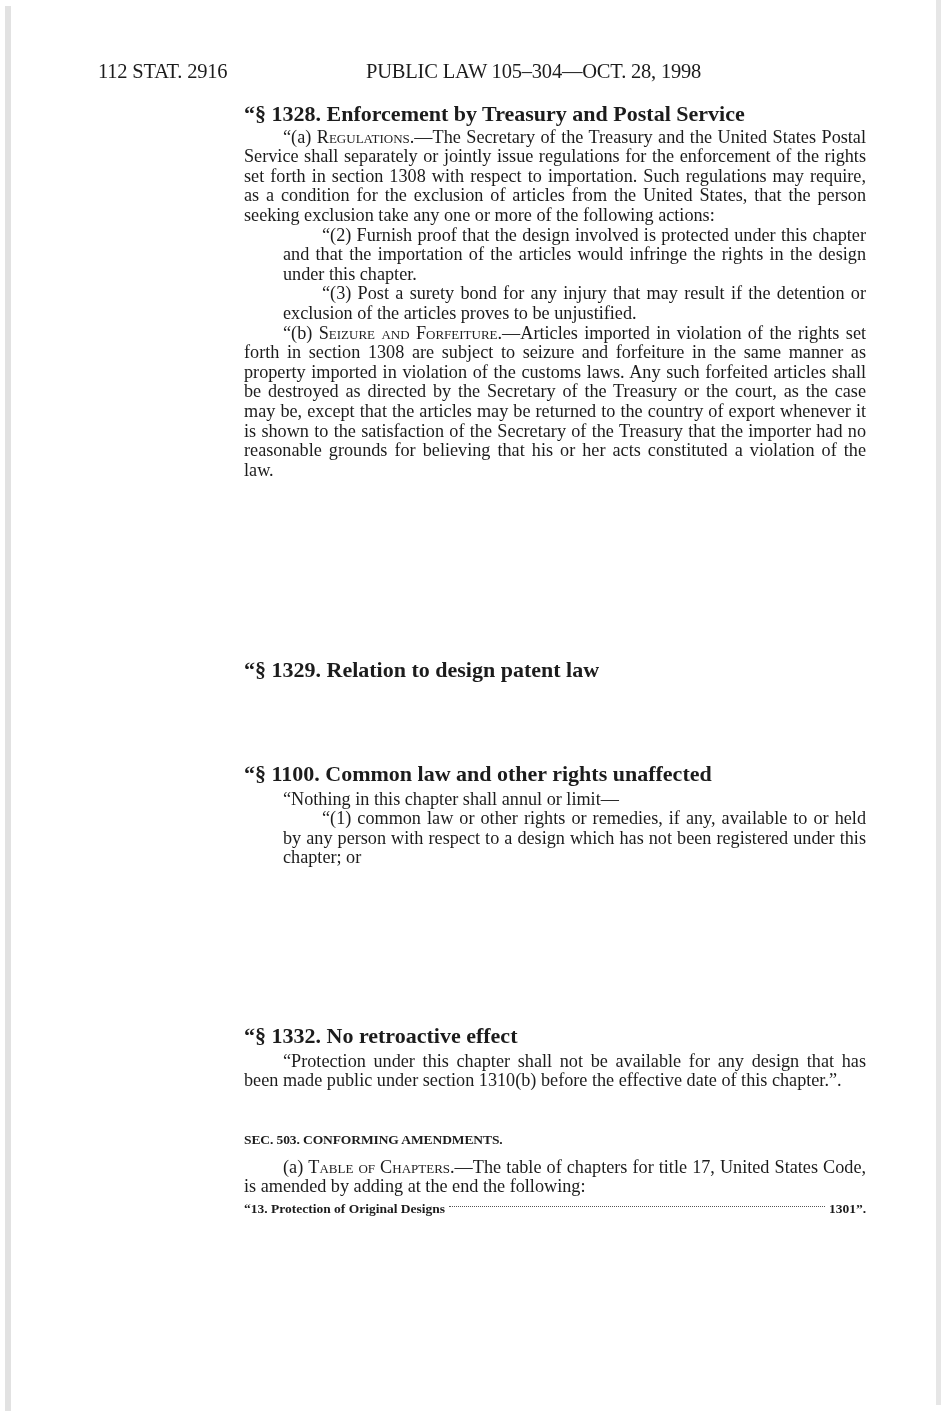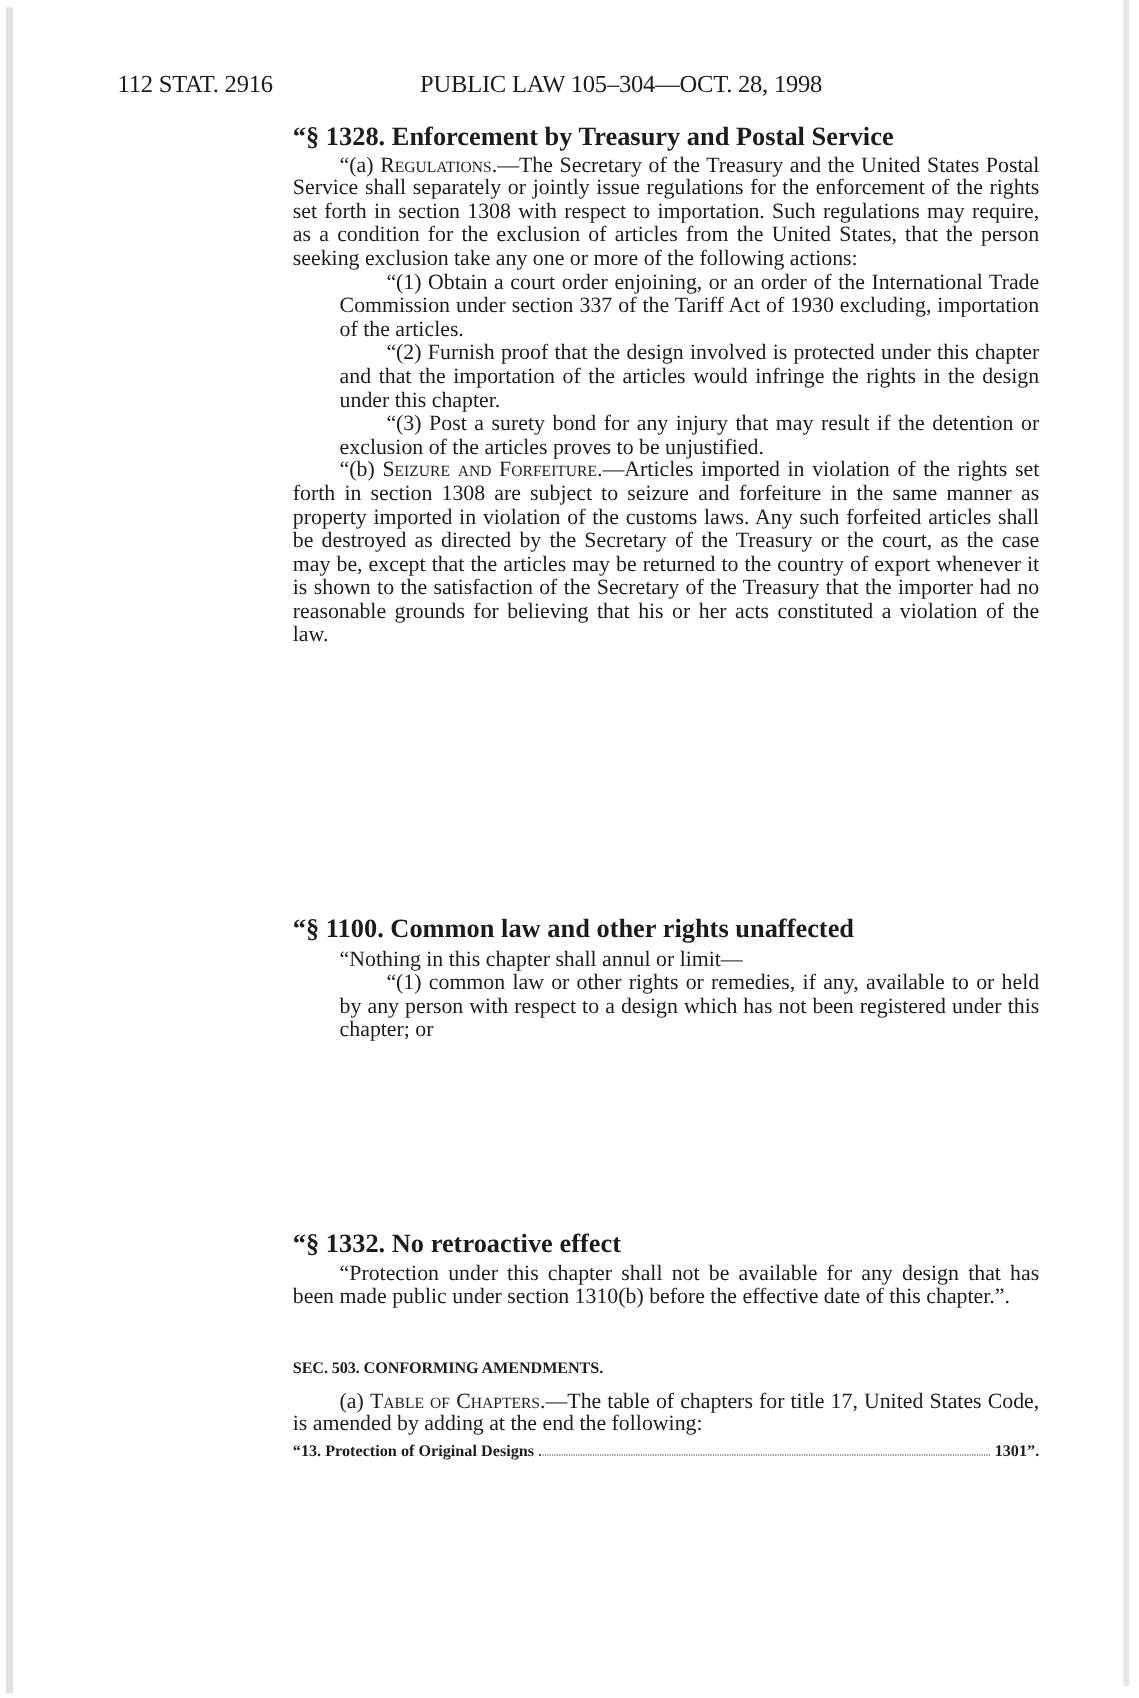--- a/index.html
+++ b/index.html
@@ -2,21 +2,21 @@
 <html><head>
 <meta charset="utf-8">
 <style>
   html, body { margin: 0; padding: 0; background: #ffffff; }
   body { width: 949px; height: 1415px; position: relative; overflow: hidden; color: #1c1c1c; }
   .edge-left { position: absolute; left: 5px; top: 6px; width: 6px; height: 1405px; background: #e2e2e2; }
   .edge-right { position: absolute; left: 936px; top: 0; width: 5px; height: 1405px; background: #e6e6e6; }
   .page { position: absolute; left: 0; top: 0; width: 949px; height: 1415px; font-family: "Liberation Serif", "DejaVu Serif", serif; }
   .running-head { position: absolute; top: 60px; left: 98px; width: 700px; font-size: 20.5px; letter-spacing: -0.2px; }
   .running-head .stat { position: absolute; left: 0; top: 0; }
-  .running-head .law { position: absolute; left: 252px; top: 0; }
+  .running-head .law { position: absolute; left: 268px; top: 0; }
   .col { position: absolute; left: 244px; width: 622px; font-size: 18.2px; line-height: 19.6px; }
   .col p { margin: 0; text-align: justify; text-align-last: left; }
   .h { font-weight: bold; font-size: 22px; margin: 0; }
   .indent1 { text-indent: 39px; }
   .item { padding-left: 39px; text-indent: 39px; }
   .sc { font-variant: small-caps; }
   .sec { font-weight: bold; font-size: 13.5px; letter-spacing: -0.1px; }
   .toc { font-weight: bold; font-size: 13.5px; display: flex; align-items: baseline; }
   .toc .dots { flex: 1; border-bottom: 1.5px dotted #555; margin: 0 4px 4px 4px; }
   .block { position: absolute; left: 0; width: 622px; }
@@ -32,47 +32,47 @@
   <div class="running-head">
     <span class="stat">112 STAT. 2916</span>
     <span class="law">PUBLIC LAW 105–304—OCT. 28, 1998</span>
   </div>
 
   <div class="col" style="top:104px;">
 
     <div class="block" style="top:0px;">
       <p class="h">“§ 1328. Enforcement by Treasury and Postal Service</p>
       <p class="indent1" style="margin-top:4px;"><span>“(a) </span><span class="sc">Regulations</span><span>.—The Secretary of the Treasury and the United States Postal Service shall separately or jointly issue regulations for the enforcement of the rights set forth in section 1308 with respect to importation. Such regulations may require, as a condition for the exclusion of articles from the United States, that the person seeking exclusion take any one or more of the following actions:</span></p>
-      <p class="item">“(1) Obtain a court order enjoining, or an order of the International Trade Commission under section 337 of the Tariff Act of 1930 excluding, importation of the articles.</p>
       <p class="item">“(2) Furnish proof that the design involved is protected under this chapter and that the importation of the articles would infringe the rights in the design under this chapter.</p>
       <p class="item">“(3) Post a surety bond for any injury that may result if the detention or exclusion of the articles proves to be unjustified.</p>
       <p class="indent1"><span>“(b) </span><span class="sc">Seizure and Forfeiture</span><span>.—Articles imported in violation of the rights set forth in section 1308 are subject to seizure and forfeiture in the same manner as property imported in violation of the customs laws. Any such forfeited articles shall be destroyed as directed by the Secretary of the Treasury or the court, as the case may be, except that the articles may be returned to the country of export whenever it is shown to the satisfaction of the Secretary of the Treasury that the importer had no reasonable grounds for believing that his or her acts constituted a violation of the law.</span></p>
     </div>
 
     <div class="block" style="top:556px;">
+      <p class="h">“§ 1329. Relation to design patent law</p>
     </div>
 
     <div class="block" style="top:660px;">
       <p class="h">“§ 1100. Common law and other rights unaffected</p>
       <p class="indent1" style="margin-top:6px;">“Nothing in this chapter shall annul or limit—</p>
       <p class="item">“(1) common law or other rights or remedies, if any, available to or held by any person with respect to a design which has not been registered under this chapter; or</p>
     </div>
 
     <div class="block" style="top:820px;">
     </div>
 
     <div class="block" style="top:922px;">
       <p class="h">“§ 1332. No retroactive effect</p>
       <p class="indent1" style="margin-top:6px;">“Protection under this chapter shall not be available for any design that has been made public under section 1310(b) before the effective date of this chapter.”.</p>
     </div>
 
     <div class="block" style="top:1026px;">
       <p class="sec">SEC. 503. CONFORMING AMENDMENTS.</p>
       <p class="indent1" style="margin-top:8px;"><span>(a) </span><span class="sc">Table of Chapters</span><span>.—The table of chapters for title 17, United States Code, is amended by adding at the end the following:</span></p>
-      <div class="toc" style="margin-top:2px;">
+      <div class="toc" style="margin-top:2px;align-items:center;">
         <span>“13. Protection of Original Designs</span>
         <span class="dots"></span>
         <span>1301”.</span>
       </div>
     </div>
 
   </div>
 </div>
 
 </body></html>

